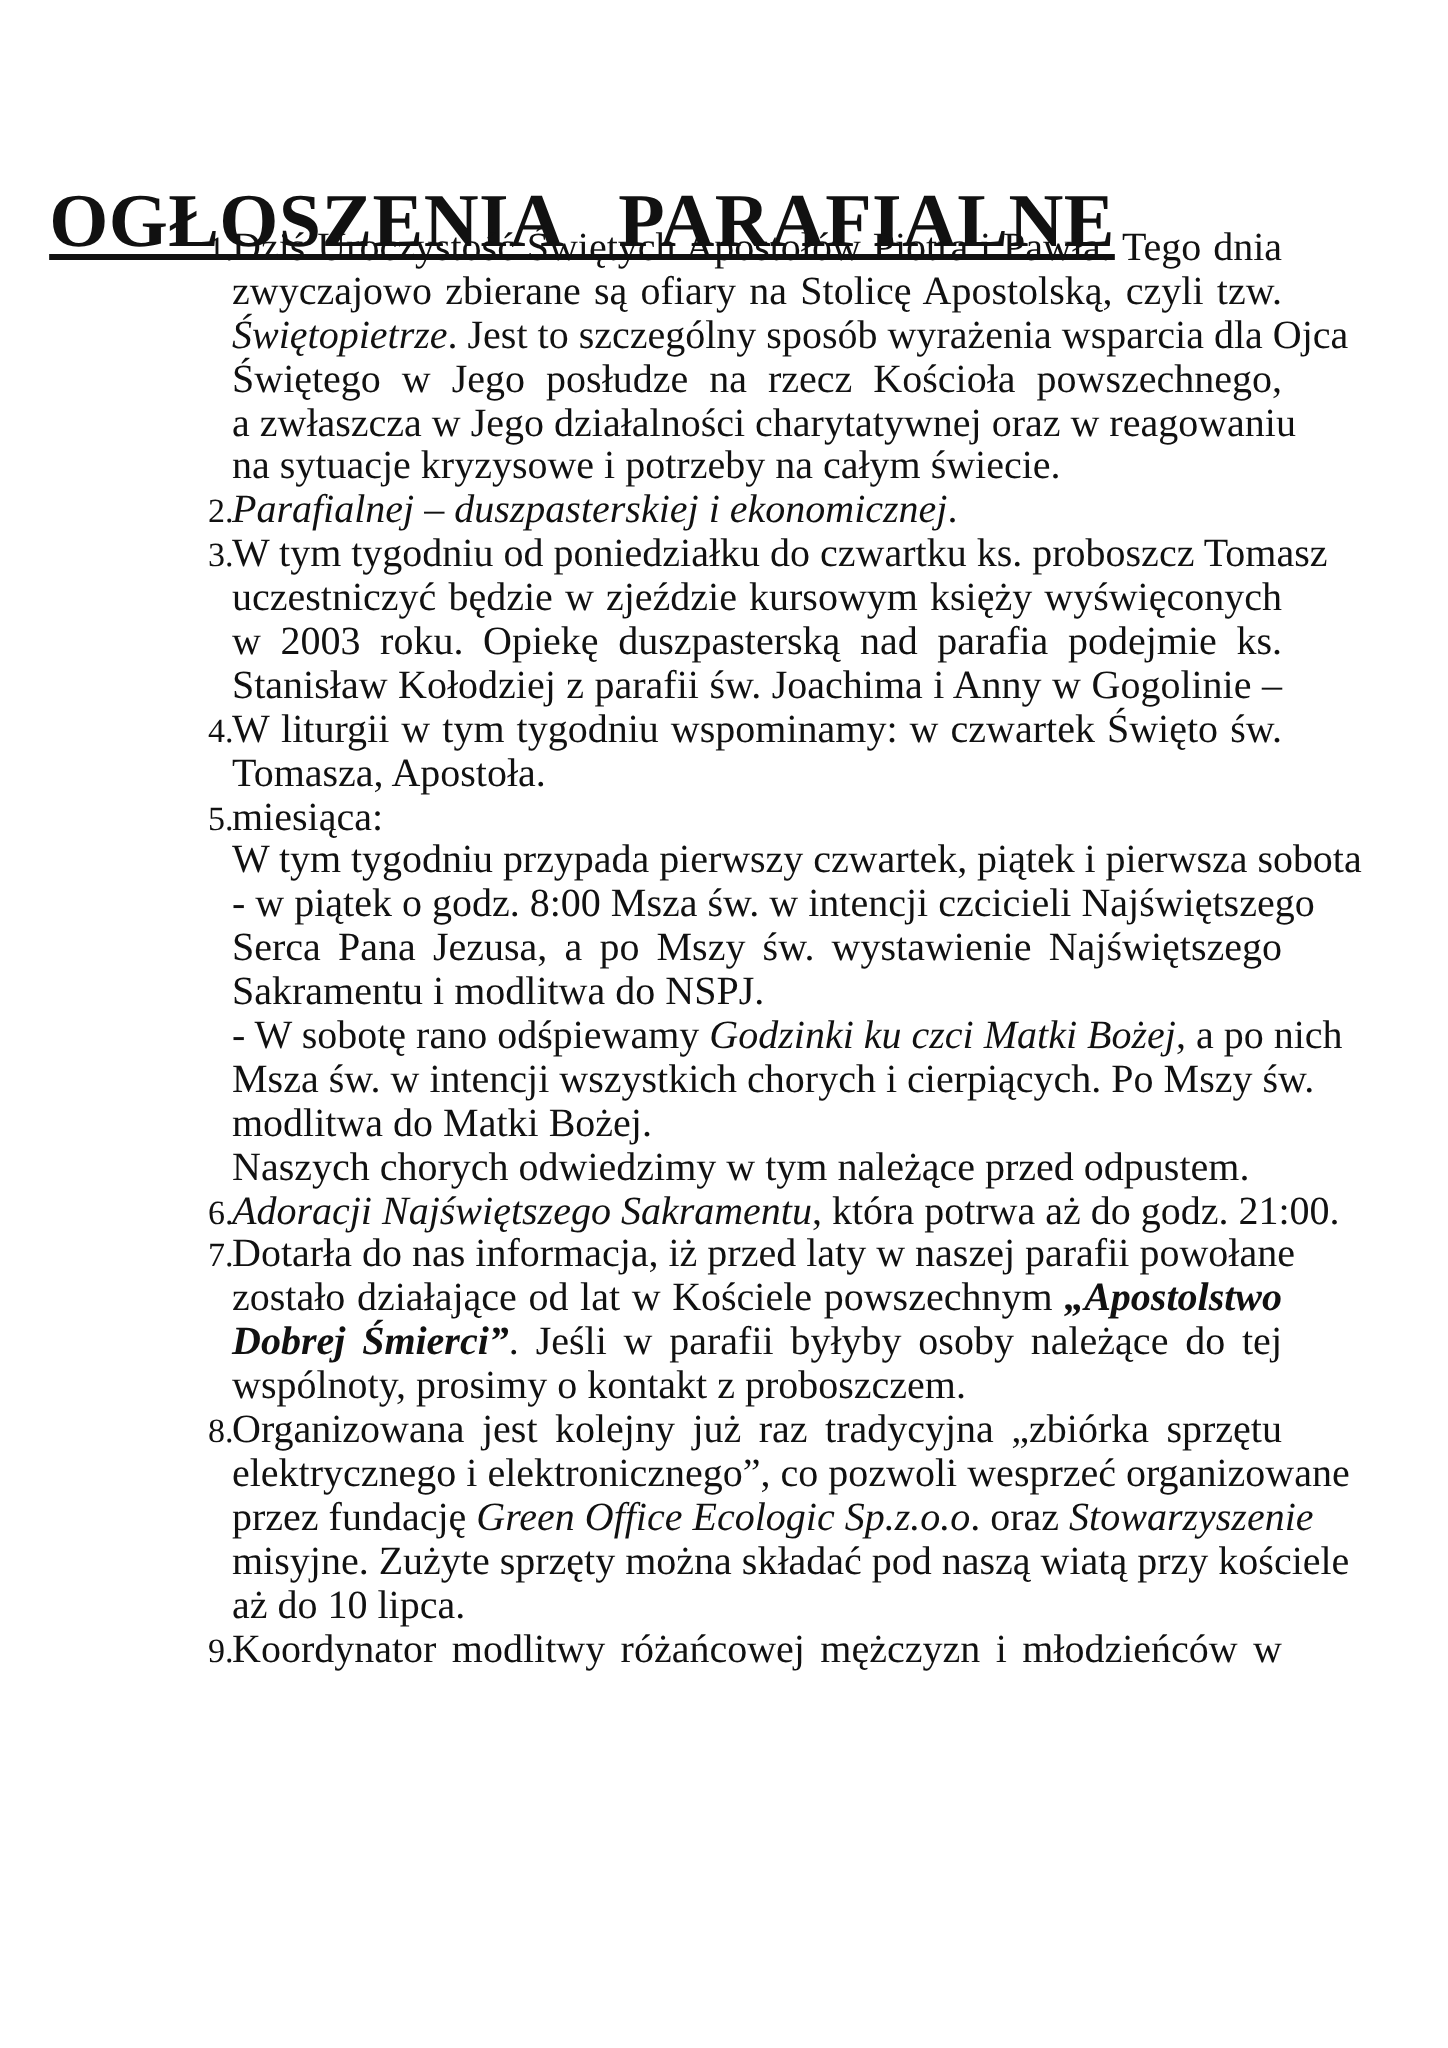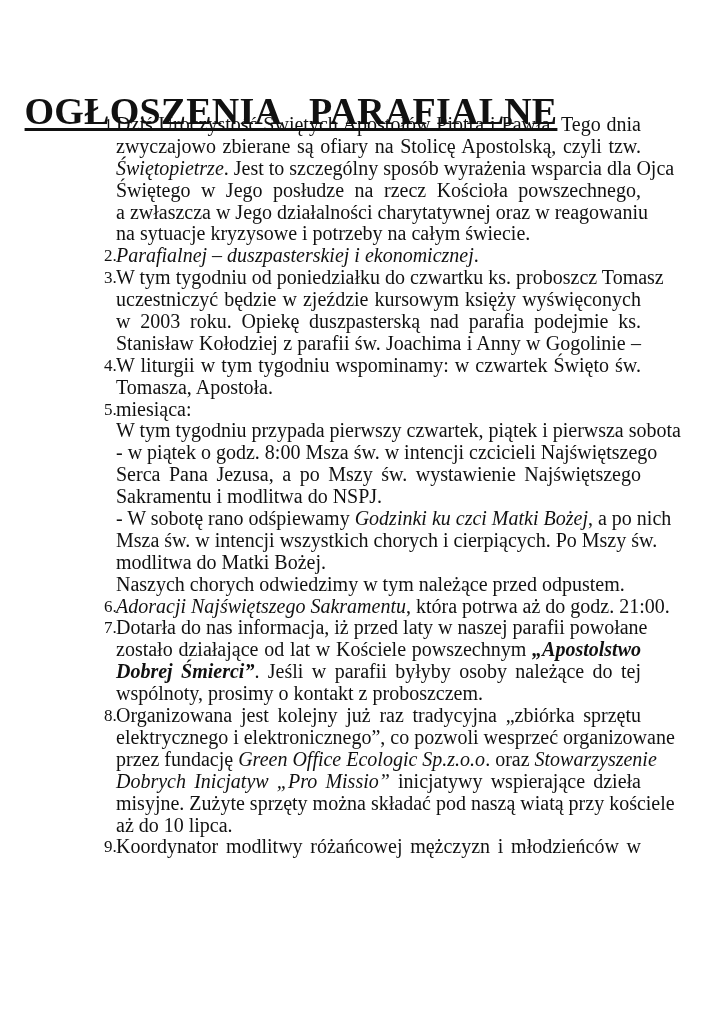--- a/index.html
+++ b/index.html
@@ -129,21 +129,20 @@
         <span class="line" style="white-space: nowrap;"><span>Dotarła do nas informacja, iż przed laty w naszej parafii powołane</span></span>
         <span class="line" style="white-space: nowrap;"><span>zostało działające od lat w Kościele powszechnym </span><span class="bi">„Apostolstwo</span></span>
         <span class="line" style="white-space: nowrap; letter-spacing: -0.000256148px;"><span class="bi">Dobrej Śmierci”</span><span>. Jeśli w parafii byłyby osoby należące do tej</span></span>
         <span class="line last"><span>wspólnoty, prosimy o kontakt z proboszczem.</span></span>
       </li>
       <li class="item">
         <span class="num">8.</span>
         <span class="line" style="white-space: nowrap;"><span>Organizowana jest kolejny już raz tradycyjna „zbiórka sprzętu</span></span>
         <span class="line" style="white-space: nowrap;"><span>elektrycznego i elektronicznego”, co pozwoli wesprzeć organizowane</span></span>
         <span class="line" style="white-space: nowrap;"><span>przez fundację </span><span class="i">Green Office Ecologic Sp.z.o.o</span><span>. oraz </span><span class="i">Stowarzyszenie</span></span>
-        <span class="line" style="white-space: nowrap;"><span class="i">Dobrych Inicjatyw „Pro Missio”</span><span> inicjatywy wspierające dzieła</span></span>
         <span class="line" style="white-space: nowrap;"><span>misyjne. Zużyte sprzęty można składać pod naszą wiatą przy kościele</span></span>
         <span class="line last"><span>aż do 10 lipca.</span></span>
       </li>
       <li class="item">
         <span class="num">9.</span>
         <span class="line" style="white-space: nowrap;"><span>Koordynator modlitwy różańcowej mężczyzn i młodzieńców w</span></span>
       </li>
     </ol>
 </div>
 

